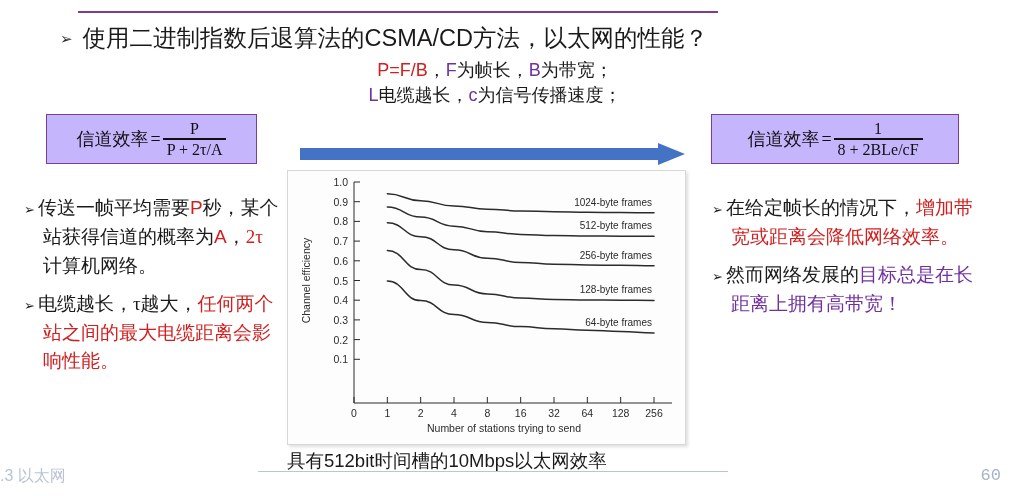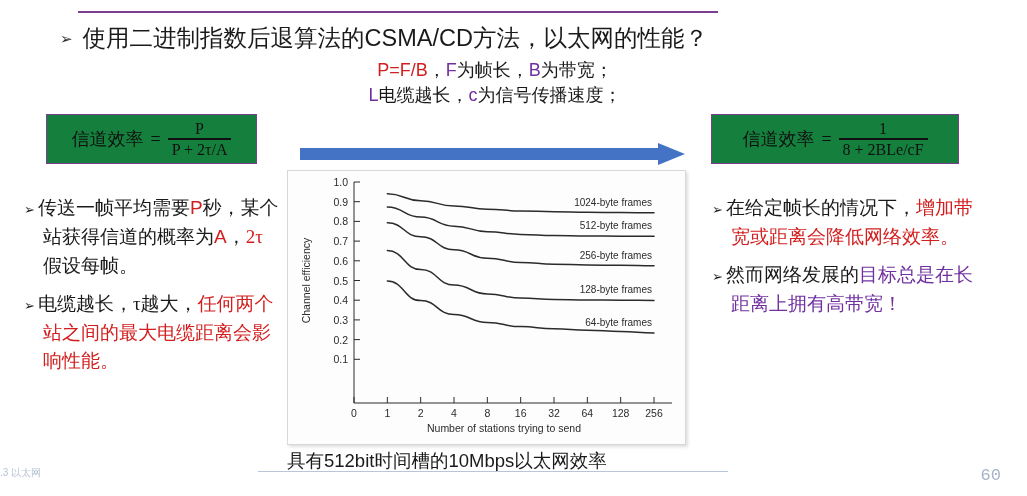--- a/index.html
+++ b/index.html
@@ -73,26 +73,26 @@
     left: 300px;
     top: 143px;
     width: 385px;
     height: 22px;
   }
 
   
   .formula-box {
     position: absolute;
     border: 1.3px solid #7b3f8f;
-    background: #15803d;
+    background: #c4b5fd;
     box-sizing: border-box;
     display: flex;
     align-items: center;
     justify-content: center;
-    gap: 7px;
+    gap: 2px;
     font-family: "Liberation Serif", "DejaVu Serif", serif;
     color: #101010;
   }
   #formula-left {
     left: 46px;
     top: 114px;
     width: 211px;
     height: 50px;
   }
   #formula-right {
@@ -180,21 +180,21 @@
     font-size: 11px;
     color: #4a4a4a;
     white-space: nowrap;
   }
 
   
   #footer-section {
     position: absolute;
     left: 0px;
     top: 466px;
-    font-size: 10px;
+    font-size: 16px;
     color: #b9c2d6;
     white-space: nowrap;
   }
   #page-number {
     position: absolute;
     right: 26px;
     top: 466px;
     font-size: 17px;
     color: #a9b2c9;
     font-family: Liberation Mono, monospace;
@@ -242,21 +242,21 @@
     <span class="f-eq">=</span>
     <span class="frac">
       <span class="num">1</span>
       <span class="bar"></span>
       <span class="den">8 + 2BLe/cF</span>
     </span>
   </div>
 
   <div class="side-block" id="left-block">
     <div class="para">
-      <span class="mark">➢</span><span>传送一帧平均需要</span><span class="red">P</span><span>秒，某个站获得信道的概率为</span><span class="red">A</span><span>，</span><span class="red serif-math">2τ</span><span>假设每帧。</span>
+      <span class="mark">➢</span><span>传送一帧平均需要</span><span class="red">P</span><span>秒，某个站获得信道的概率为</span><span class="red">A</span><span>，</span><span class="red serif-math">2τ</span><span>计算机网络。</span>
     </div>
     <div class="para">
       <span class="mark">➢</span><span>电缆越长，</span><span class="serif-math">τ</span><span>越大，</span><span class="red">任何两个站之间的最大电缆距离会影响性能。</span>
     </div>
   </div>
 
   <div class="side-block" id="right-block">
     <div class="para">
       <span class="mark">➢</span><span>在给定帧长的情况下，</span><span class="red">增加带宽或距离会降低网络效率。</span>
     </div>

